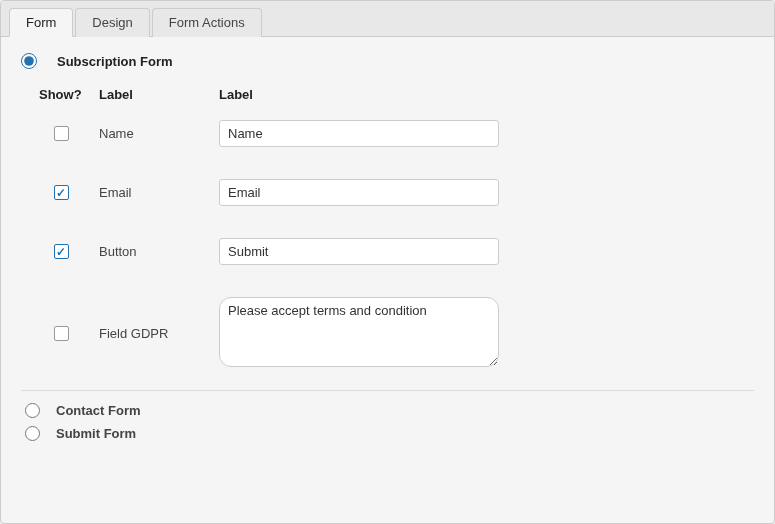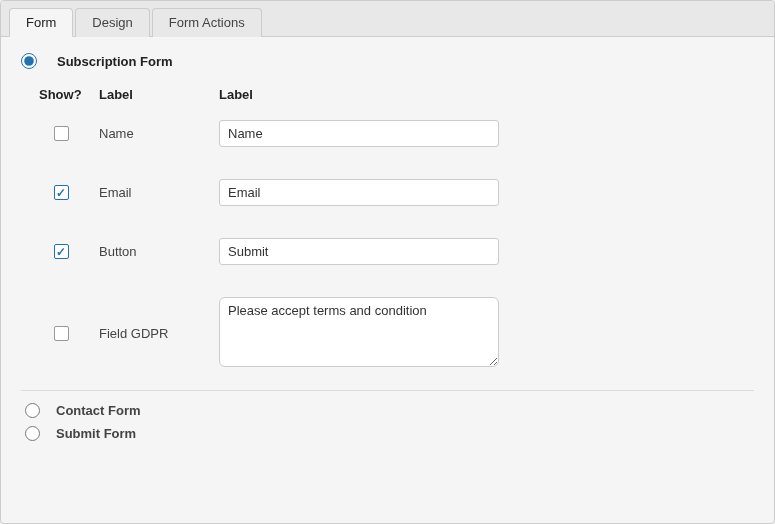--- a/index.html
+++ b/index.html
@@ -163,21 +163,21 @@
       background: white;
       font-size: 13px;
       color: #333;
     }
 
     .gdpr-textarea {
       width: 280px;
       height: 70px;
       padding: 5px 8px;
       border: 1px solid #ccc;
-      border-radius: 6px;
+      border-radius: 12px;
       background: white;
       font-size: 13px;
       color: #333;
       resize: both;
     }
 
     
     .section-divider {
       border: none;
       border-top: 1px solid #ddd;

